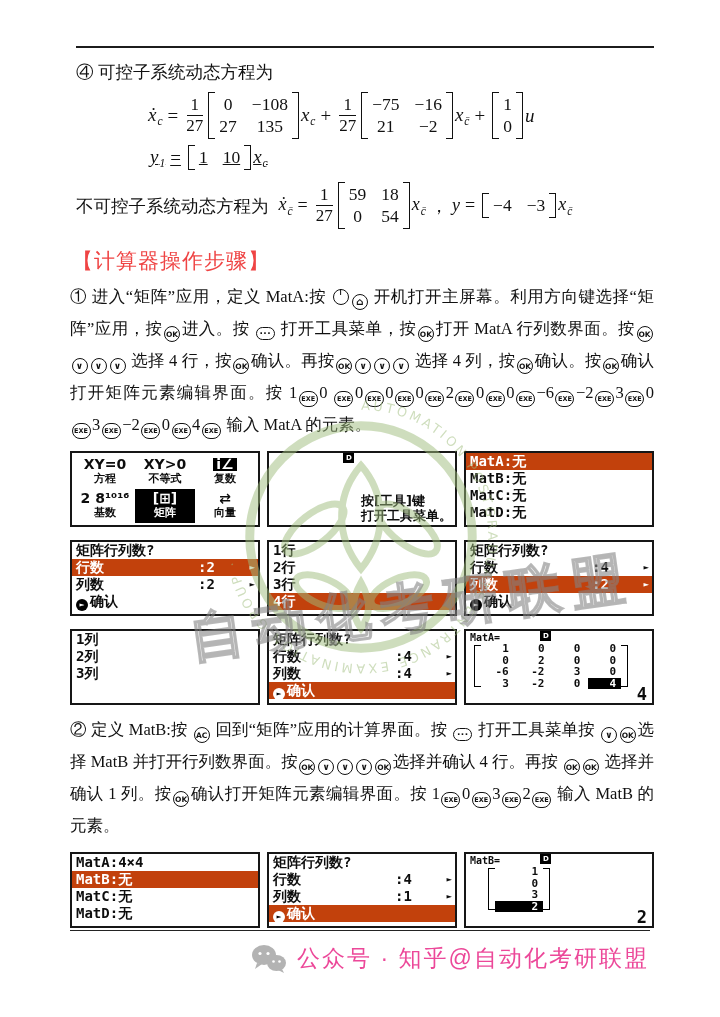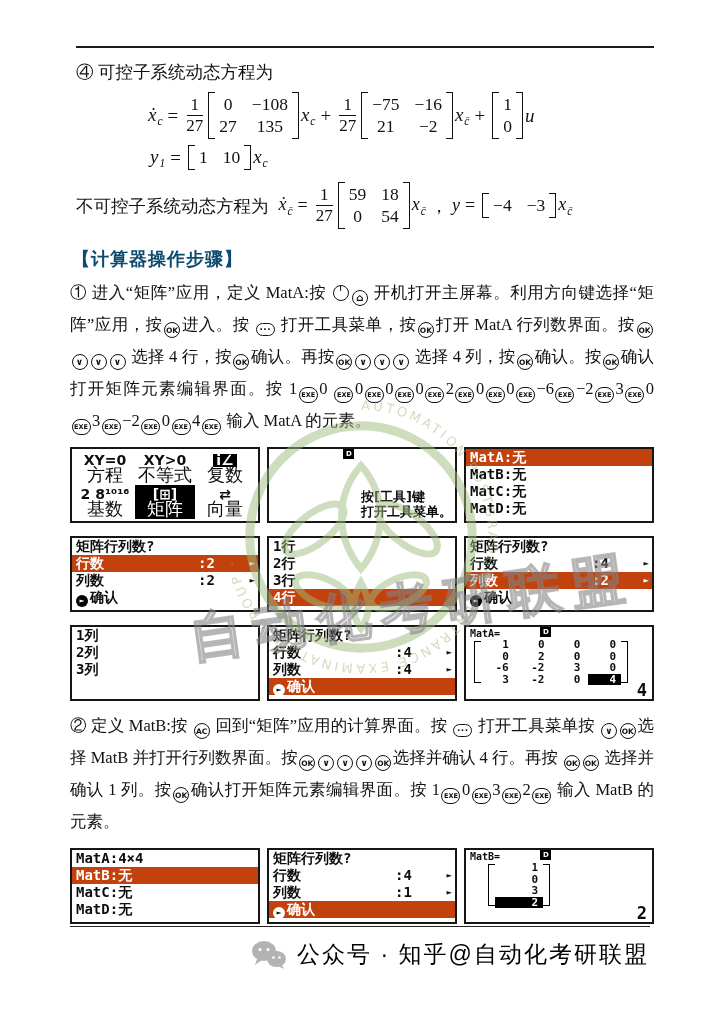--- a/index.html
+++ b/index.html
@@ -9,36 +9,36 @@
   }
   .content{padding:46px 66px 0 70px;position:relative;}
   .top-rule{border-top:2.2px solid #1c1c1c;margin:0 0 0 6px;}
   .bottom-rule{border-top:1.6px solid #232323;margin:2px 4px 0 0;}
 
   .h-line{margin:12px 0 0 6px;font-size:17.5px;line-height:24px;}
 
   
   .eq{display:flex;align-items:center;font-size:19px;}
   .eq-block1{margin:8px 0 0 78px;}
-  .eq-block2{margin:6px 0 0 80px;}
+  .eq-block2{margin:6px 0 0 80px;text-decoration:underline;}
   .uncontrol{display:flex;align-items:center;gap:10px;margin:12px 0 0 6px;font-size:17.5px;}
   .eq .var{font-style:italic;}
   .eq sub{font-size:11.5px;font-style:italic;margin-left:1px;}
   .eq .op{margin:0 5px;font-style:normal;}
   .eq .txt{margin:0 4px;font-style:normal;}
   .frac{display:inline-flex;flex-direction:column;align-items:center;line-height:1.05;margin:0 3px;font-size:17px;}
   .frac .fn{padding:0 4px 1px;border-bottom:1.6px solid #111;}
   .frac .fd{padding-top:1px;}
   .mat{display:inline-flex;align-items:stretch;margin:0 2px;}
   .mb{width:6px;border:1.8px solid #111;}
   .mb.l{border-right:none;margin-right:1px;}
   .mb.r{border-left:none;margin-left:1px;}
   .mgrid{display:grid;column-gap:15px;row-gap:1px;align-content:center;justify-items:center;padding:2px 3px;font-size:17.5px;}
 
-  .section-h{margin:18px 0 0 2px;font-size:18px;letter-spacing:1px;color:#0c4a6e;font-weight:bold;}
+  .section-h{margin:18px 0 0 2px;font-size:21px;letter-spacing:1px;color:#ef4444;font-weight:normal;}
 
   
   .para{width:584px;margin-top:6px;font-size:16.5px;line-height:32px;text-align:justify;}
   .key{display:inline-flex;align-items:center;justify-content:center;box-sizing:border-box;
     border:1.4px solid #111;border-radius:50%;width:16px;height:16px;font-size:7.5px;font-weight:bold;
     font-family:"DejaVu Sans",sans-serif;vertical-align:-2.5px;margin:0 1.5px;line-height:1;}
   .key.exe{width:19px;border-radius:9px;font-size:6.5px;}
   .key.ac{font-size:7.5px;}
   .key.tools{width:19px;height:13px;border-radius:8px;font-size:9px;letter-spacing:.5px;vertical-align:-1.5px;}
   .key.down{font-size:9px;}
@@ -54,40 +54,40 @@
   .scr .row.sel{background:#c2410c;color:#fff;}
   .dims .row .val{position:absolute;left:126px;top:0;}
   .dims .row .arr{position:absolute;right:3px;top:0;font-size:9px;}
   .cdot{display:inline-block;width:12px;height:12px;border-radius:50%;background:#000;color:#fff;font-size:8px;line-height:12px;text-align:center;margin-right:2px;vertical-align:-1px;}
   .row.sel .cdot{background:#fff;color:#000;}
 
   .menu-grid{display:grid;grid-template-columns:1fr 1fr 1fr;height:100%;padding:2px 3px;box-sizing:border-box;}
   .mcell{display:flex;flex-direction:column;align-items:center;justify-content:center;font-family:"DejaVu Sans",sans-serif;}
   .mcell .micon{font-size:14px;line-height:13px;font-weight:bold;}
   .mcell .micon.dark{background:#000;color:#fff;padding:0 3px;}
-  .mcell .mlab{font-size:18px;line-height:16px;font-weight:normal;}
+  .mcell .mlab{font-size:11px;line-height:16px;font-weight:bold;}
   .mcell.sel{background:#000;color:#fff;}
 
   .badge{position:absolute;top:0;left:40%;width:11px;height:10px;background:#000;color:#fff;font-size:7px;line-height:10px;text-align:center;font-family:"DejaVu Sans",sans-serif;}
   .note{position:absolute;right:3px;bottom:2px;font-size:13px;line-height:15px;font-family:"DejaVu Sans",sans-serif;font-weight:bold;text-align:left;}
 
   .mx-label{position:absolute;top:2px;left:4px;font-size:10px;line-height:10px;}
   .mx-wrap{position:absolute;display:flex;align-items:stretch;}
   .bk{width:6px;border:1.8px solid #000;}
   .bk.l{border-right:none;}
   .bk.r{border-left:none;}
   .mx-grid{flex:1;display:grid;align-content:center;column-gap:3px;font-size:11px;line-height:11.5px;}
   .mx-grid span{text-align:right;padding-right:5px;}
   .mx-grid span.hl{background:#000;color:#fff;}
   .mx-status{position:absolute;right:5px;bottom:0;font-size:17px;line-height:18px;}
 
   
   .pagenum{text-align:center;font-size:15px;margin-top:6px;line-height:18px;}
   .footer{display:flex;align-items:center;justify-content:center;gap:10px;margin-top:12px;transform:translateX(88px);color:#b5b5b5;}
-  .footer-text{font-size:23px;letter-spacing:2px;font-family:"Liberation Sans","DejaVu Sans",sans-serif;color:#000000;}
+  .footer-text{font-size:23px;letter-spacing:2px;font-family:"Liberation Sans","DejaVu Sans",sans-serif;color:#ec4899;}
 
   
   .wm-circle{position:absolute;left:212px;top:388px;width:298px;height:298px;opacity:.5;pointer-events:none;z-index:6;}
   .wm-cjk{position:absolute;left:188px;top:572px;z-index:6;pointer-events:none;
     font-family:"DejaVu Sans",sans-serif;font-size:54px;font-weight:bold;letter-spacing:10px;
     color:rgba(160,160,160,0.12);-webkit-text-stroke:1.5px rgba(130,130,130,0.55);transform:rotate(-8deg);white-space:nowrap;}
 </style>
 </head>
 <body>
 

